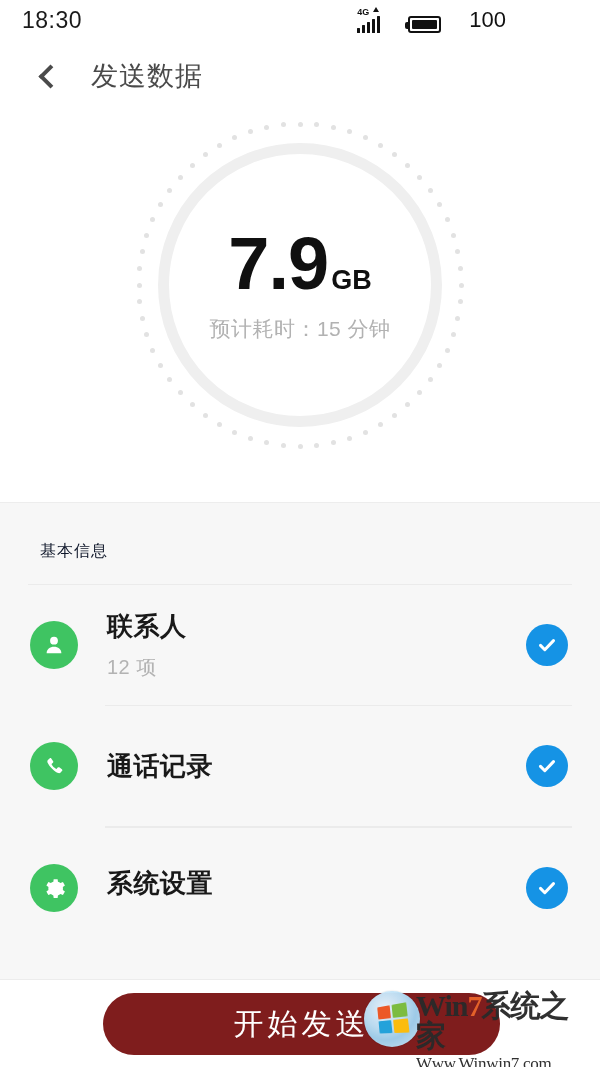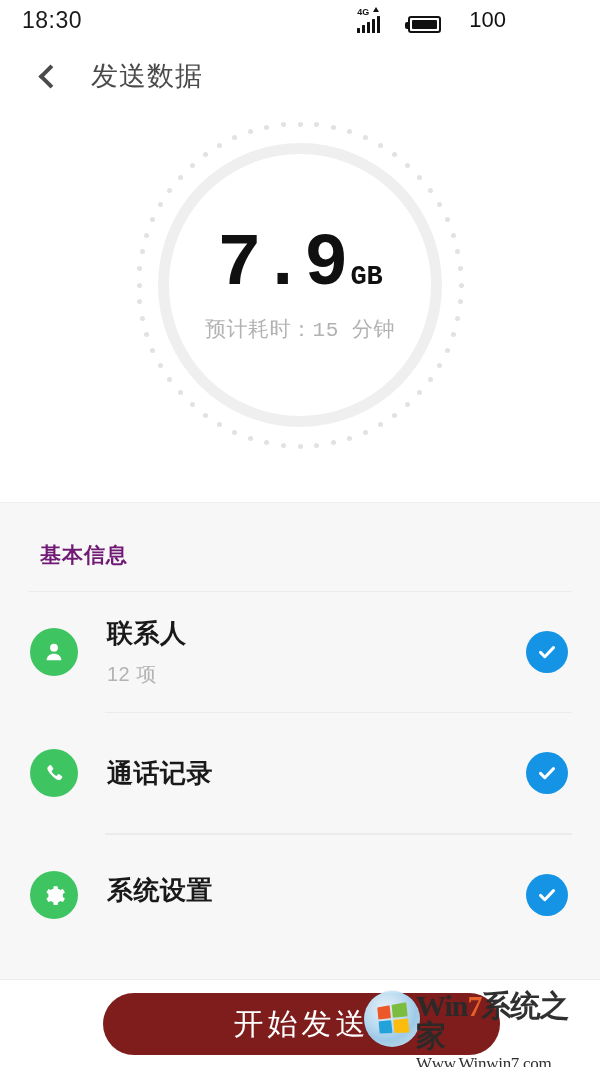--- a/index.html
+++ b/index.html
@@ -54,21 +54,20 @@
   .chev{
     width:17px; height:17px; border-left:4px solid #4a4a4a; border-bottom:4px solid #4a4a4a;
     transform:rotate(45deg); margin-left:5px;
   }
   .page-title{ font-size:27px; color:#4a4a4a; margin-left:15px; letter-spacing:1px; }
 
   
   .hero{
     position:absolute; top:112px; left:0; width:600px; height:390px;
     background:#ffffff;
-    font-family:Liberation Mono, monospace;
   }
   .gauge{
     position:absolute; left:50%; top:8px; transform:translateX(-50%);
     width:330px; height:330px;
   }
   .dot-ring{ position:absolute; inset:0; }
   .dot-ring i{
     position:absolute; width:5px; height:5px; border-radius:50%;
     background:#e2e2e2; left:50%; top:50%; margin:-2.5px 0 0 -2.5px;
   }
@@ -85,21 +84,21 @@
   .unit{ font-size:27px; font-weight:bold; color:#101010; margin-left:3px; }
   .eta{ font-size:21px; color:#b2b2b2; margin-top:14px; letter-spacing:.5px; }
 
   
   .list-section{
     position:absolute; top:502px; left:0; width:600px; height:565px;
     background:#f7f7f7; border-top:1px solid #ededed;
     overflow:hidden;
   }
   .section-label{
-    font-size:21px; color:#701a75; padding:38px 0 22px 40px; letter-spacing:1px;font-weight:bold;
+    font-size:16px; color:#0f172a; padding:38px 0 22px 40px; letter-spacing:1px;
   }
   .section-divider{ height:1px; background:#ebebeb; margin:0 28px; }
   .row{
     position:relative; height:120px; display:flex; align-items:center; padding:0 32px 0 30px;
   }
   .row-icon{
     width:48px; height:48px; border-radius:50%;
     display:flex; align-items:center; justify-content:center; flex:0 0 48px;
   }
   .row-text{ flex:1; margin-left:29px; }

